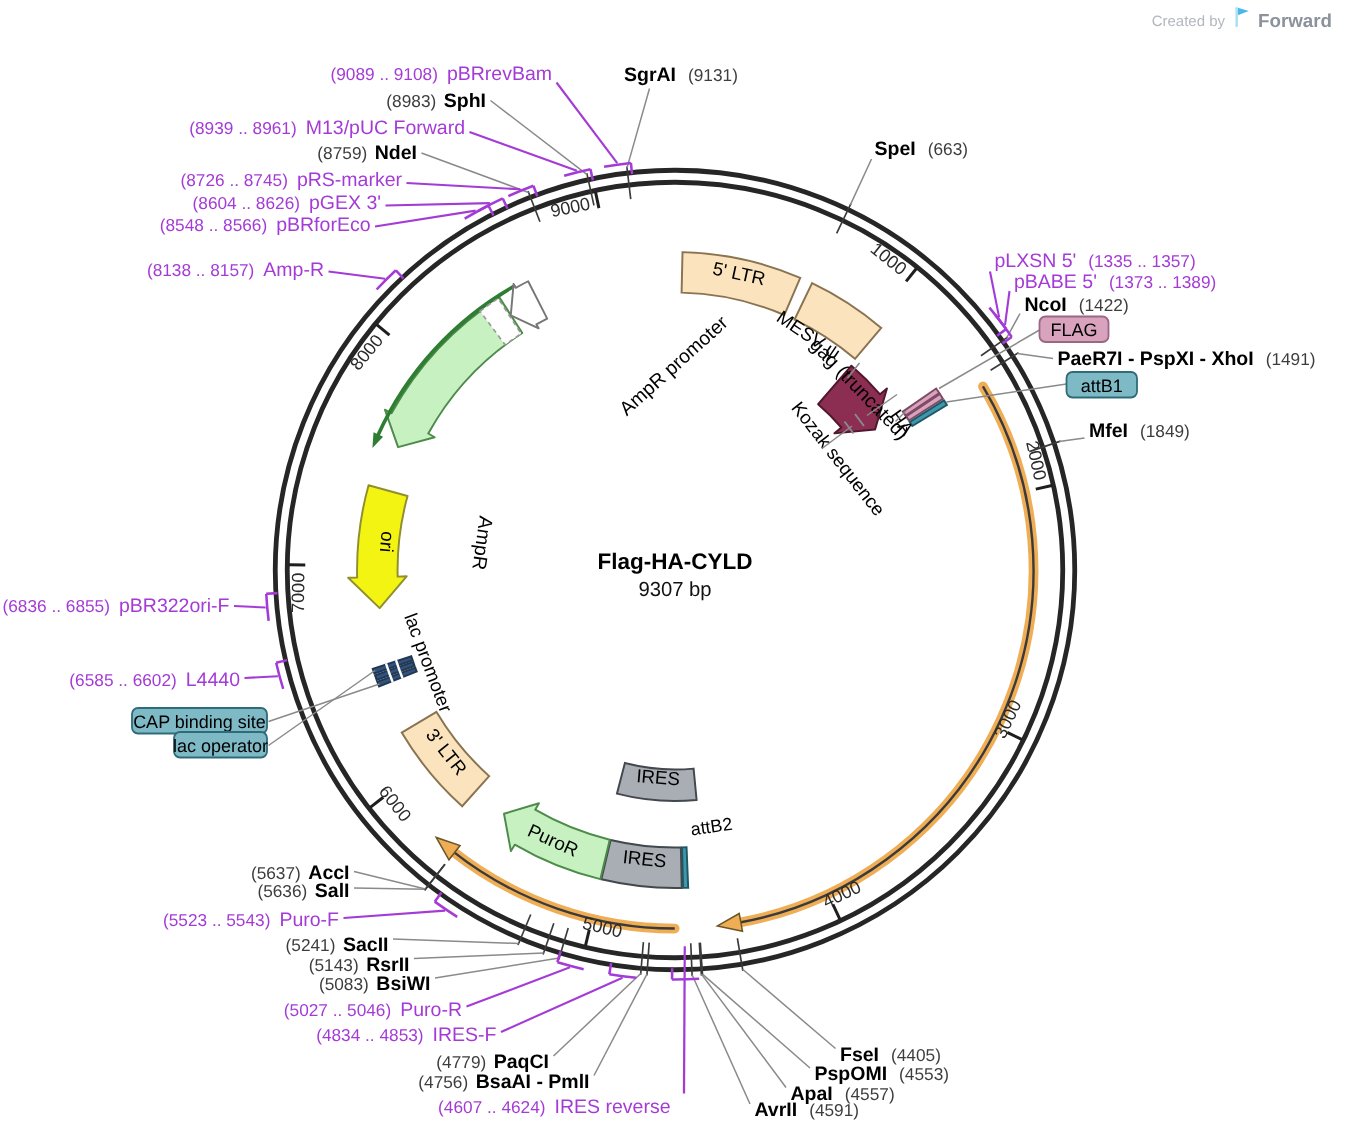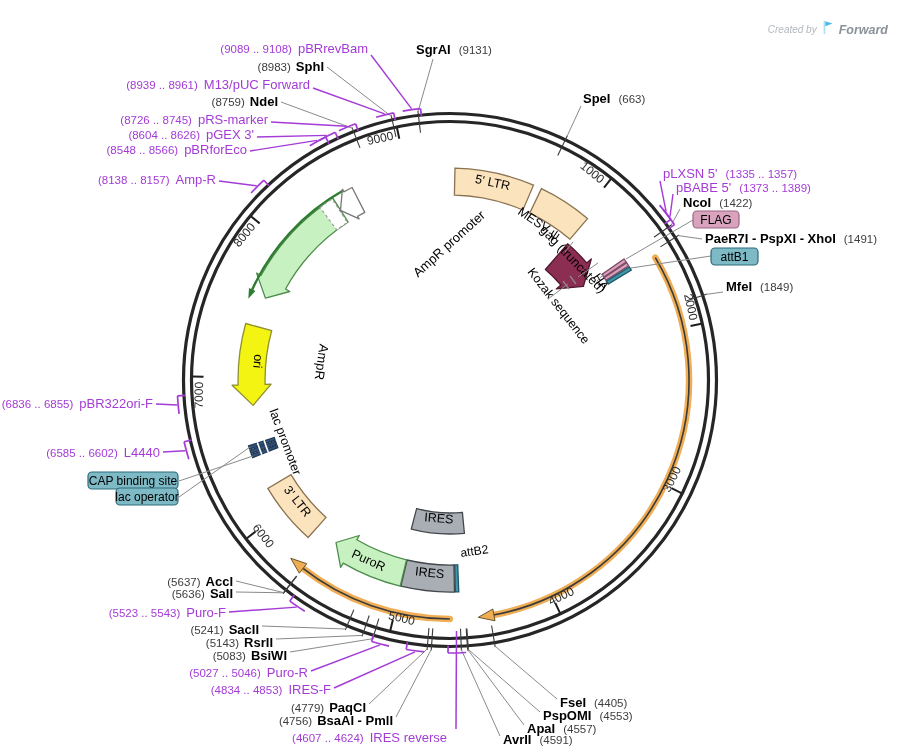--- a/index.html
+++ b/index.html
@@ -3,21 +3,21 @@
 <meta charset="utf-8">
 <style>
   html,body{margin:0;padding:0;background:#fff;}
   #canvas{position:relative;width:902px;height:755px;background:#fff;overflow:hidden;
           font-family:"Liberation Sans", sans-serif;}
   svg text{font-family:"Liberation Sans", sans-serif;}
   #center-title{position:absolute;left:450px;top:366px;transform:translateX(-50%);
                 text-align:center;line-height:1.25;}
   #center-title .t{font-size:15px;font-weight:bold;color:#000;}
   #center-title .s{font-size:13.5px;color:#111;}
-  #watermark{position:absolute;top:20px;right:14px;display:flex;align-items:center;gap:5px;font-style:italic;}
+  #watermark{position:absolute;top:4px;right:14px;display:flex;align-items:center;gap:5px;}
   #watermark .cb{font-size:10px;color:#B3B8BF;}
   #watermark .brand{font-size:12.5px;color:#8C929C;font-weight:600;}
 </style>
 </head>
 <body>
 
 <div id="canvas">
   <svg id="map" width="902" height="755" viewBox="0 0 902 755">
       <path d="M455.0,168.1 A212,212 0 0 1 533.5,185.2 L522.9,210.0 A185,185 0 0 0 454.4,195.1 Z" fill="#FAE3BD" stroke="#8A7350" stroke-width="1.3"></path>
       <path d="M541.4,188.7 A212,212 0 0 1 587.5,218.6 L570.0,239.2 A185,185 0 0 0 529.7,213.1 Z" fill="#FAE3BD" stroke="#8A7350" stroke-width="1.3"></path>
@@ -203,20 +203,24 @@
       <text text-anchor="start" x="676" y="192" font-size="13"><tspan fill="#A43BD6">pBABE 5'</tspan><tspan dx="8" fill="#A43BD6" font-size="11.5">(1373 .. 1389)</tspan></text>
       <rect x="693" y="211" width="46" height="17" rx="4" ry="4" fill="#D9A3BE" stroke="#9A6784" stroke-width="1.2"></rect>
       <text text-anchor="middle" font-size="12" fill="#000" font-weight="normal" transform="translate(716,224)">FLAG</text>
       <rect x="711" y="248" width="47" height="17" rx="4" ry="4" fill="#7EB9C6" stroke="#2F6B79" stroke-width="1.2"></rect>
       <text text-anchor="middle" font-size="12" fill="#000" font-weight="normal" transform="translate(734.5,261)">attB1</text>
       <rect x="88" y="472" width="90" height="17" rx="4" ry="4" fill="#7EB9C6" stroke="#2F6B79" stroke-width="1.2"></rect>
       <text text-anchor="middle" font-size="12" fill="#000" font-weight="normal" transform="translate(133,485)">CAP binding site</text>
       <rect x="116" y="488" width="62" height="17" rx="4" ry="4" fill="#7EB9C6" stroke="#2F6B79" stroke-width="1.2"></rect>
       <text text-anchor="middle" font-size="12" fill="#000" font-weight="normal" transform="translate(147,501)">lac operator</text>
     </svg>
+  <div id="center-title">
+    <div class="t">Flag-HA-CYLD</div>
+    <div class="s">9307 bp</div>
+  </div>
   <div id="watermark">
     <span class="cb">Created by</span>
     <span>
       <svg width="12" height="15" viewBox="0 0 12 15">
         <path d="M3.2,1.2 L10.5,3.4 L3.2,6.2 Z" fill="#49B8E8"></path>
         <rect x="1.6" y="0.6" width="1.7" height="13.5" rx="0.85" fill="#AEDFF5"></rect>
       </svg>
     </span>
     <span class="brand">Forward</span>
   </div>

